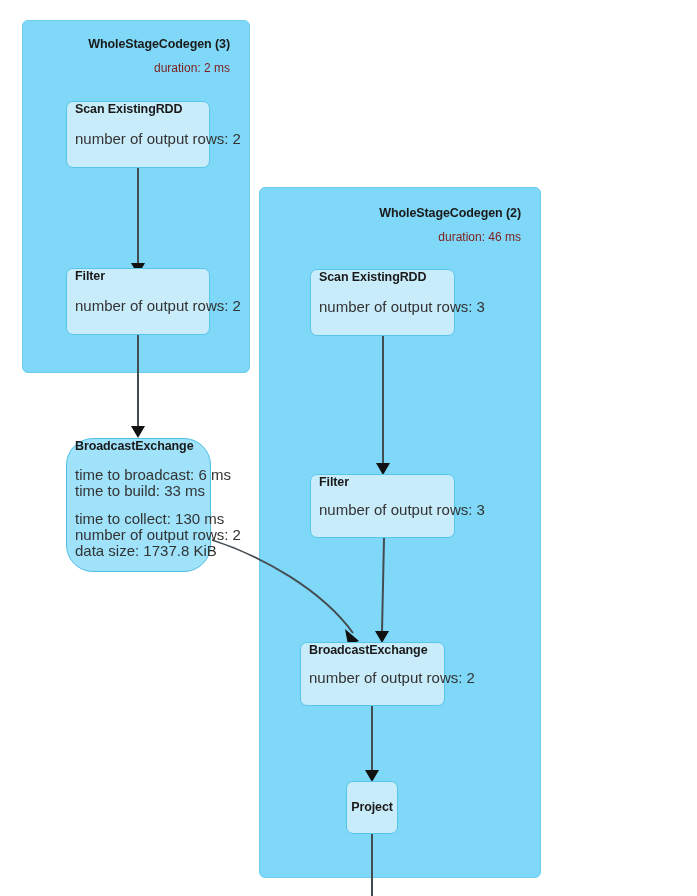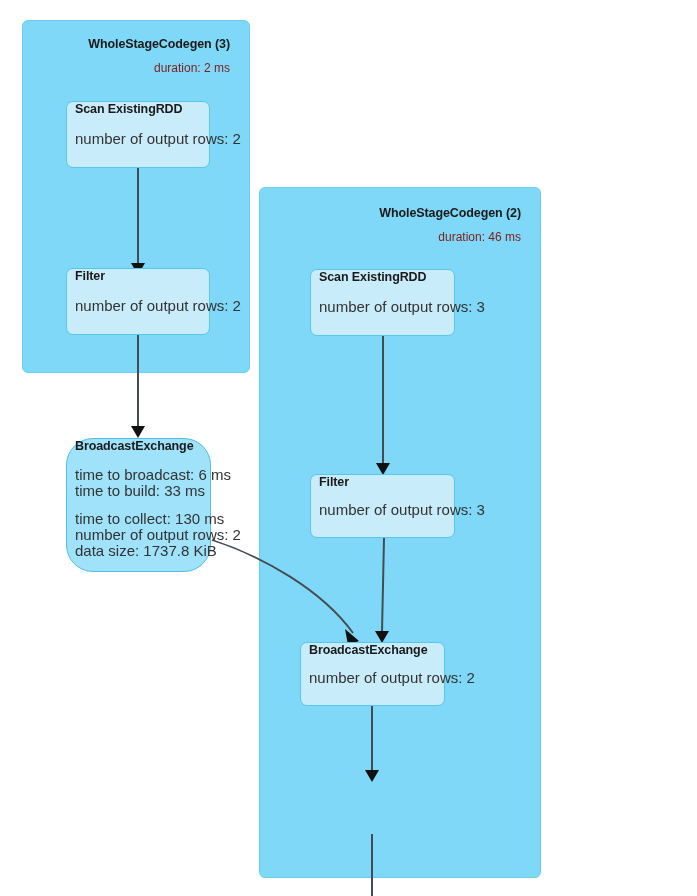--- a/index.html
+++ b/index.html
@@ -175,14 +175,17 @@
   <div class="node" style="left:310px; top:474px; width:145px; height:64px;">
     <div class="node-title">Filter</div>
     <div class="node-metrics" style="margin-top:12px;">number of output rows: 3</div>
   </div>
 
   <div class="node" style="left:300px; top:642px; width:145px; height:64px;">
     <div class="node-title">BroadcastExchange</div>
     <div class="node-metrics" style="margin-top:12px;">number of output rows: 2</div>
   </div>
 
+  <div class="node small" style="left:346px; top:781px; width:52px; height:53px;">
+    <div class="node-title">Project</div>
+  </div>
 
 </div>
 
 </body></html>

